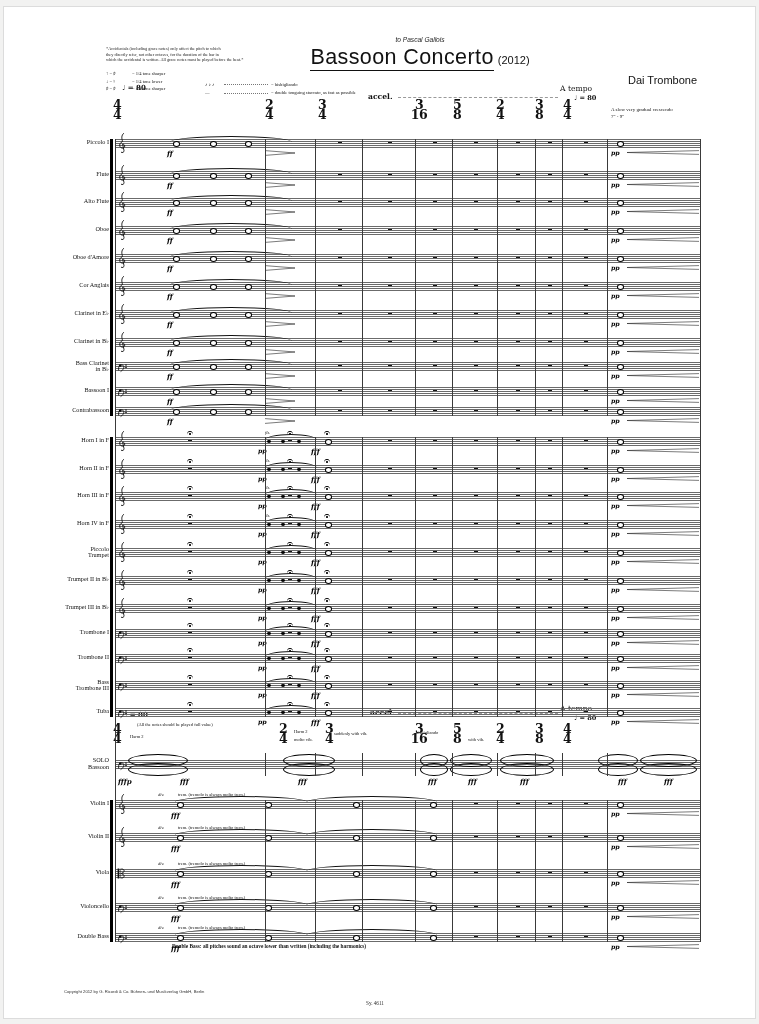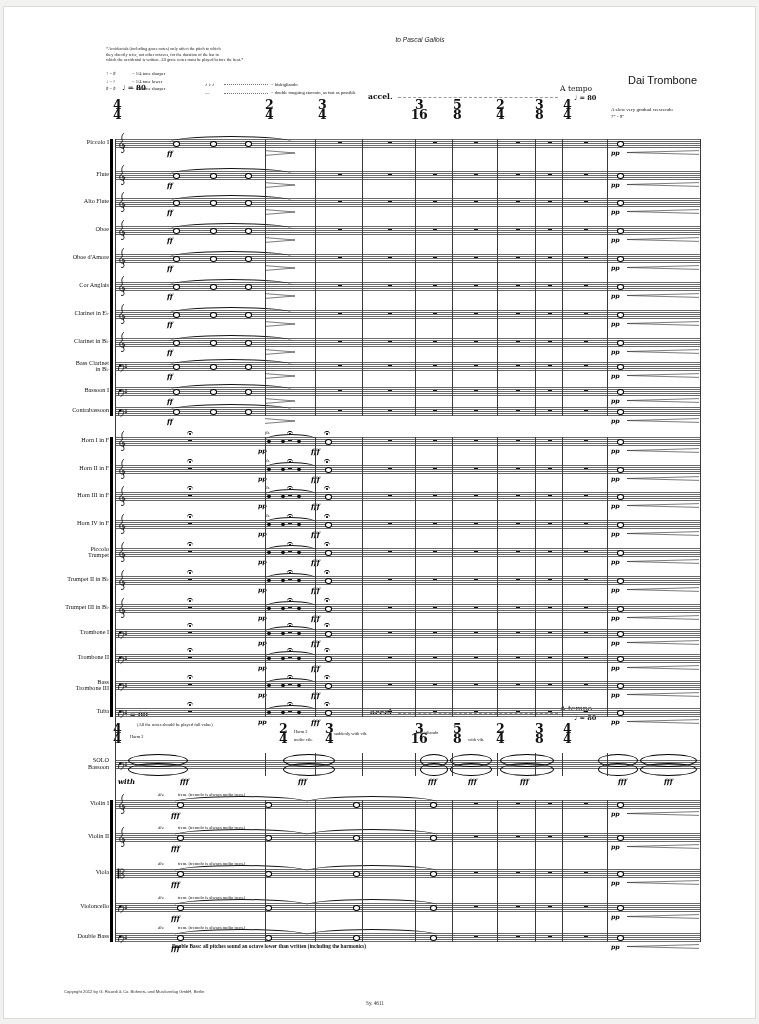--- a/index.html
+++ b/index.html
@@ -52,20 +52,23 @@
     <div style="position: relative; font-size: 4.6px; margin-bottom: 2.6px; font-family: &quot;Liberation Serif&quot;, serif;"><div style="display: inline-block; width: 26px;">↓ = ♮</div><div style="display: inline-block;">= 1/4 tone lower</div></div>
     <div style="position: relative; font-size: 4.6px; margin-bottom: 2.6px; font-family: &quot;Liberation Serif&quot;, serif;"><div style="display: inline-block; width: 26px;">♯ = ♯</div><div style="display: inline-block;">= 3/4 tone sharper</div></div>
   </div>
 <div class="abs" id="legend-tech" style="left:205px;top:82px;">
     <div style="position: relative; font-size: 4.6px; margin-bottom: 3.4px; font-family: &quot;Liberation Serif&quot;, serif;"><div style="display: inline-block; width: 16px;">♪ ♪ ♪</div><div style="display: inline-block; width: 44px; border-top: 1px dotted rgb(119, 119, 119); vertical-align: middle; margin: 0px 3px;"></div><div style="display: inline-block;">= bisbigliando</div></div>
     <div style="position: relative; font-size: 4.6px; margin-bottom: 3.4px; font-family: &quot;Liberation Serif&quot;, serif;"><div style="display: inline-block; width: 16px;">—</div><div style="display: inline-block; width: 44px; border-top: 1px dotted rgb(119, 119, 119); vertical-align: middle; margin: 0px 3px;"></div><div style="display: inline-block;">= double tonguing staccato, as fast as possible</div></div>
   </div>
 
 <div id="title-wrap">
   <div id="dedication">to Pascal Gallois</div>
+  <div id="title-line">
+    <span id="title-main">Bassoon Concerto</span><span id="title-year">(2012)</span>
+  </div>
 </div>
 <div id="composer">Dai Trombone</div>
 
 <div class="tmark" style="left:122px;top:83px;font-size:7px;">♩ = 80</div>
 <div class="tmark" style="left:368px;top:92px;">accel.</div>
 <div class="dash-line" style="left:398px;top:97px;width:160px;"></div>
 <div class="tmark" style="left:560px;top:84px;font-weight:normal;">A tempo</div>
 <div class="tmark" style="left:574px;top:94px;font-size:6.6px;">♩ = 80</div>
 
 <div class="abs serif" style="left:611px;top:107px;font-size:5px;line-height:1.3;">
@@ -1158,21 +1161,21 @@
     <div class="blob" style="left: 305px; top: 3px; width: 26px; height: 11px;"></div>
     <div class="blob" style="left: 335px; top: -6px; width: 40px; height: 11px;"></div>
     <div class="blob" style="left: 335px; top: 3px; width: 40px; height: 11px;"></div>
     <div class="blob" style="left: 385px; top: -6px; width: 52px; height: 11px;"></div>
     <div class="blob" style="left: 385px; top: 3px; width: 52px; height: 11px;"></div>
     <div class="blob" style="left: 483px; top: -6px; width: 38px; height: 11px;"></div>
     <div class="blob" style="left: 483px; top: 3px; width: 38px; height: 11px;"></div>
     <div class="blob" style="left: 525px; top: -6px; width: 55px; height: 11px;"></div>
     <div class="blob" style="left: 525px; top: 3px; width: 55px; height: 11px;"></div>
   </div>
-<div class="dyn" style="left: 118px; top: 777px;">with</div>
+<div class="dyn" style="left: 118px; top: 777px;">fffp</div>
 <div class="dyn" style="left: 180px; top: 777px;">fff</div>
 <div class="dyn" style="left: 298px; top: 777px;">fff</div>
 <div class="dyn" style="left: 428px; top: 777px;">fff</div>
 <div class="dyn" style="left: 468px; top: 777px;">fff</div>
 <div class="dyn" style="left: 520px; top: 777px;">fff</div>
 <div class="dyn" style="left: 618px; top: 777px;">fff</div>
 <div class="dyn" style="left: 664px; top: 777px;">fff</div>
 <div class="barline" style="left: 115px; top: 753px; height: 23px;"></div>
 <div class="barline" style="left: 265px; top: 753px; height: 23px;"></div>
 <div class="barline" style="left: 315px; top: 753px; height: 23px;"></div>

